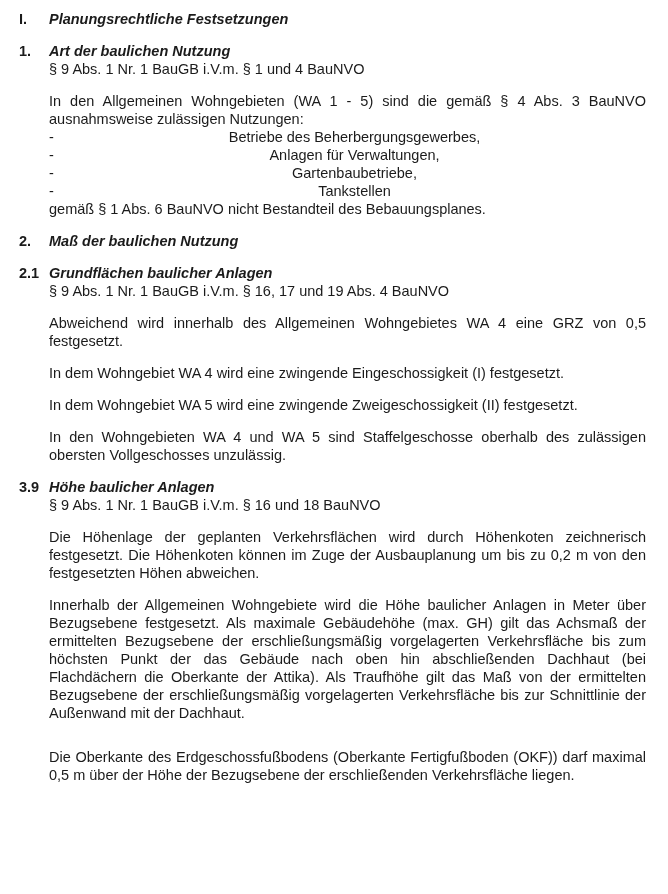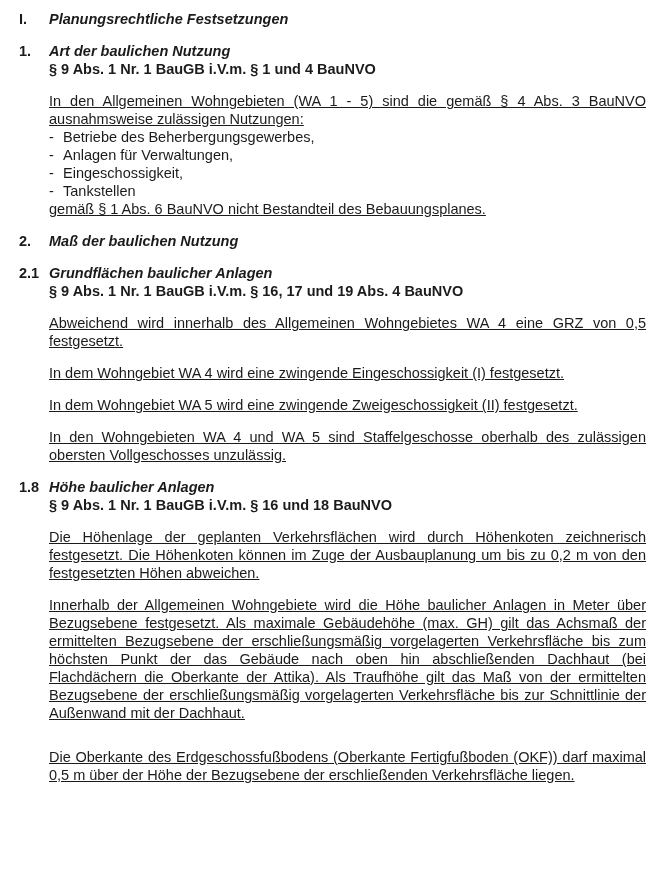--- a/index.html
+++ b/index.html
@@ -27,34 +27,34 @@
   }
   .content-col {
     flex: 1;
     min-width: 0;
   }
   .heading {
     font-weight: bold;
     font-style: italic;
   }
   .legal {
-    font-weight: bold;
+    font-weight: normal;
   }
   .para {
     text-align: justify;
-    text-decoration: underline;
   }
   .list-row {
     display: flex;
   }
   .dash-col {
     flex: 0 0 14px;
   }
   .list-text {
     flex: 1;
+    text-align: center;
   }
 </style>
 </head>
 <body>
 
 <div class="page">
 
   <div class="block">
     <div class="num-col">I.</div>
     <div class="content-col">
@@ -77,21 +77,21 @@
       <div class="list-row">
         <div class="dash-col">-</div>
         <div class="list-text">Betriebe des Beherbergungsgewerbes,</div>
       </div>
       <div class="list-row">
         <div class="dash-col">-</div>
         <div class="list-text">Anlagen für Verwaltungen,</div>
       </div>
       <div class="list-row">
         <div class="dash-col">-</div>
-        <div class="list-text">Eingeschossigkeit,</div>
+        <div class="list-text">Gartenbaubetriebe,</div>
       </div>
       <div class="list-row">
         <div class="dash-col">-</div>
         <div class="list-text">Tankstellen</div>
       </div>
       <div class="para">gemäß § 1 Abs. 6 BauNVO nicht Bestandteil des Bebauungsplanes.</div>
     </div>
   </div>
 
   <div class="block">
@@ -133,21 +133,21 @@
   </div>
 
   <div class="block">
     <div class="num-col"></div>
     <div class="content-col">
       <div class="para">In den Wohngebieten WA 4 und WA 5 sind Staffelgeschosse oberhalb des zulässigen obersten Vollgeschosses unzulässig.</div>
     </div>
   </div>
 
   <div class="block">
-    <div class="num-col">1.8</div>
+    <div class="num-col">3.9</div>
     <div class="content-col">
       <div class="heading">Höhe baulicher Anlagen</div>
       <div class="legal">§ 9 Abs. 1 Nr. 1 BauGB i.V.m. § 16 und 18 BauNVO</div>
     </div>
   </div>
 
   <div class="block">
     <div class="num-col"></div>
     <div class="content-col">
       <div class="para">Die Höhenlage der geplanten Verkehrsflächen wird durch Höhenkoten zeichnerisch festgesetzt. Die Höhenkoten können im Zuge der Ausbauplanung um bis zu 0,2 m von den festgesetzten Höhen abweichen.</div>

